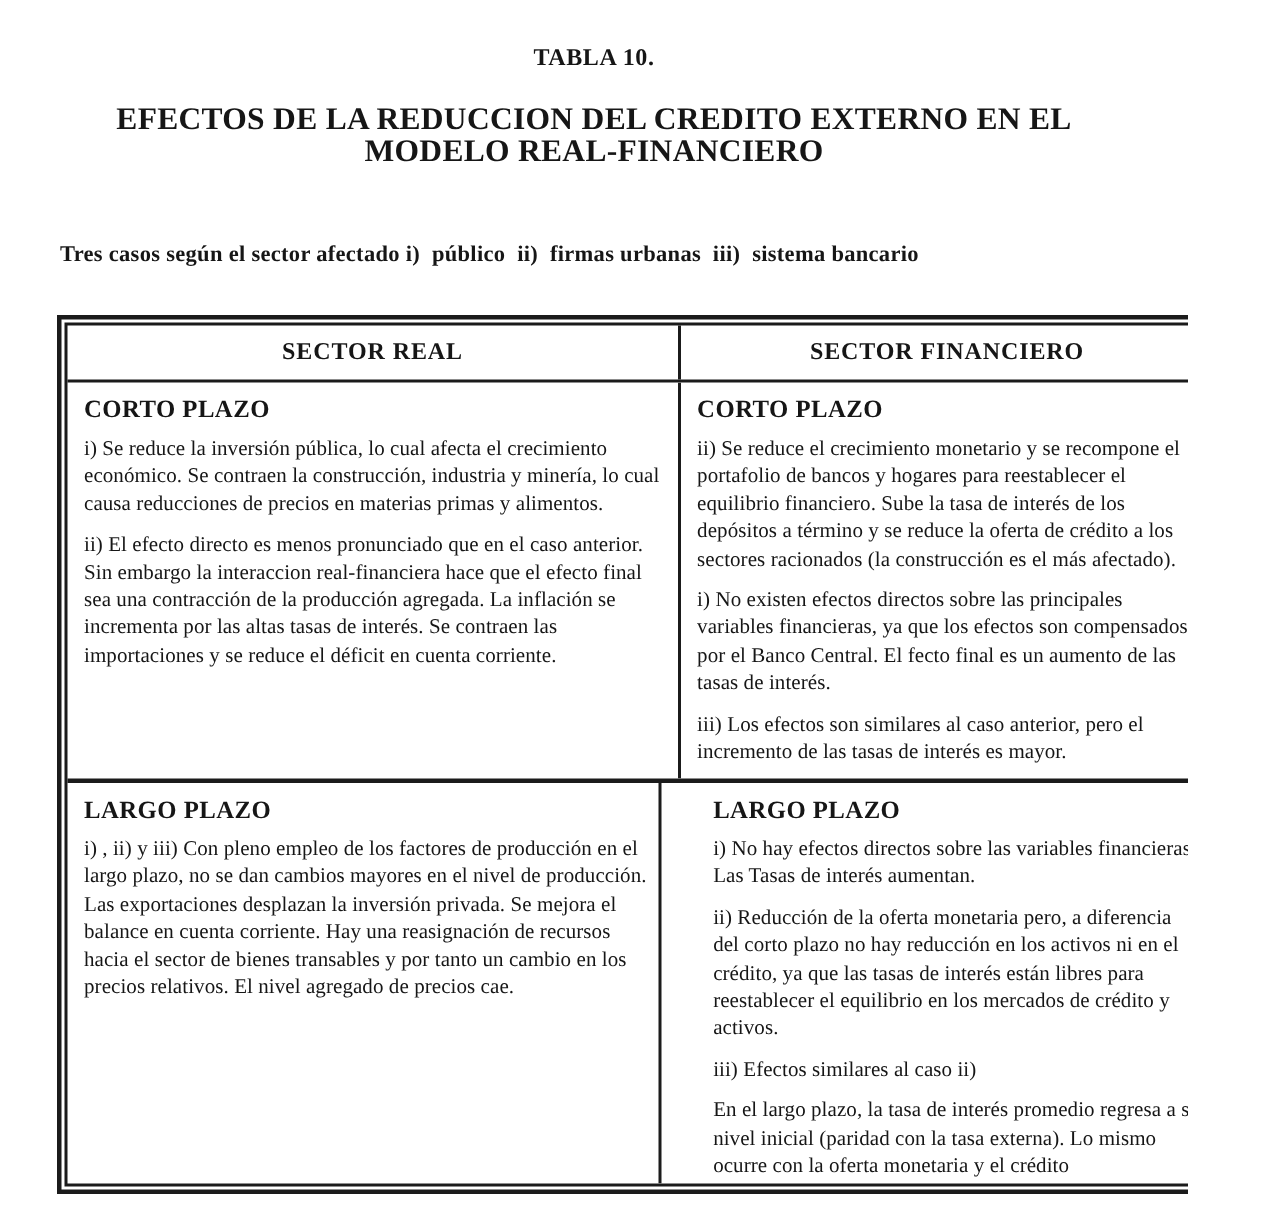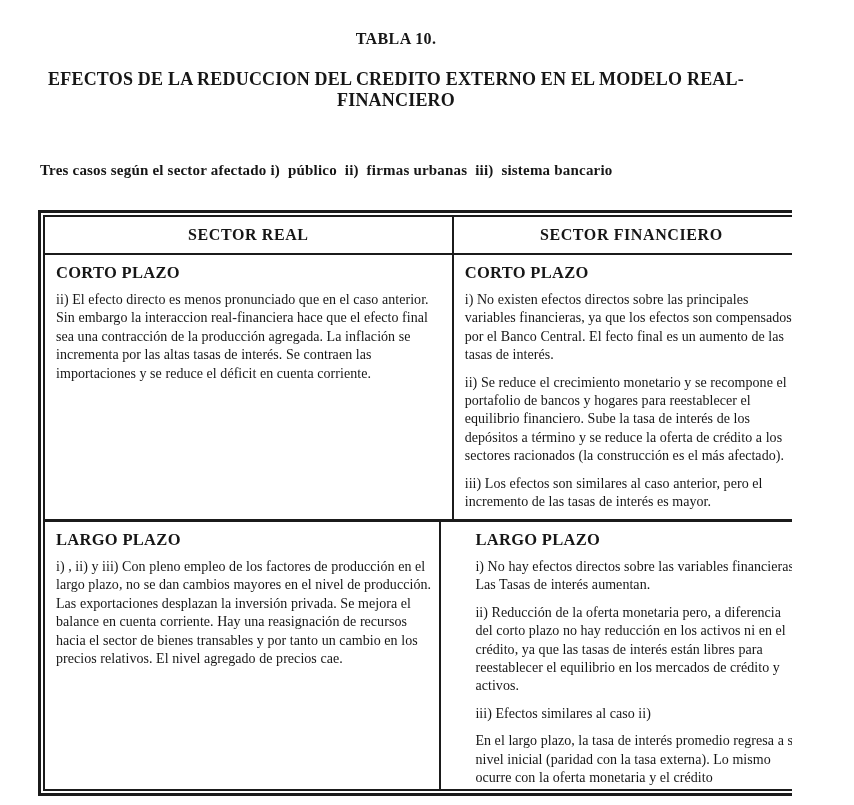--- a/index.html
+++ b/index.html
@@ -21,21 +21,21 @@
     padding-top: 30px;
   }
   .table-label {
     font-weight: bold;
     font-size: 16px;
     letter-spacing: 0.4px;
   }
   .doc-title {
     margin-top: 21px;
     font-weight: bold;
-    font-size: 18px;
+    font-size: 21px;
     line-height: 21px;
     letter-spacing: 0.2px;
     padding: 0 40px;
   }
   .doc-subtitle {
     position: absolute;
     left: 40px;
     top: 162px;
     font-weight: bold;
     font-size: 15px;
@@ -120,26 +120,27 @@
     <div class="table-inner">
 
       <div class="thead">
         <div class="th col-real">SECTOR REAL</div>
         <div class="th col-fin">SECTOR FINANCIERO</div>
       </div>
 
       <div class="trow row-corto">
         <div class="cell col-real">
           <div class="cell-heading">CORTO PLAZO</div>
+          <p>i)   Se reduce la inversión pública, lo cual afecta el crecimiento económico.  Se contraen la construcción, industria y minería, lo cual causa reducciones de precios en materias primas y alimentos.</p>
           <p>ii) El efecto directo es menos pronunciado que en el caso anterior.  Sin embargo la interaccion real-financiera hace que el efecto final sea una contracción de la producción agregada. La inflación se incrementa por las altas tasas de interés.  Se contraen las importaciones y se reduce el déficit en cuenta corriente.</p>
         </div>
         <div class="cell col-fin">
           <div class="cell-heading">CORTO PLAZO</div>
+          <p>ii)   Se reduce el crecimiento monetario y se recompone el portafolio de bancos y hogares para reestablecer el equilibrio financiero.  Sube la tasa de interés de los depósitos a término y se reduce  la oferta de crédito a los sectores racionados (la construcción es el más afectado).</p>
           <p>i)   No existen efectos directos sobre las principales variables financieras, ya que los efectos son compensados por el Banco Central.  El fecto final es un aumento de las tasas de interés.</p>
-          <p>ii)   Se reduce el crecimiento monetario y se recompone el portafolio de bancos y hogares para reestablecer el equilibrio financiero.  Sube la tasa de interés de los depósitos a término y se reduce  la oferta de crédito a los sectores racionados (la construcción es el más afectado).</p>
           <p>iii)  Los efectos son similares al caso anterior, pero el incremento de las tasas de interés es mayor.</p>
         </div>
       </div>
 
       <div class="trow row-largo">
         <div class="cell col-real">
           <div class="cell-heading">LARGO PLAZO</div>
           <p>i) , ii) y iii)  Con pleno empleo de los factores de producción en el largo plazo, no se dan cambios mayores en el nivel de producción.  Las exportaciones desplazan la inversión privada. Se mejora el balance en cuenta corriente.  Hay una reasignación de recursos hacia el sector de bienes transables y por tanto un cambio en los precios relativos.  El nivel agregado de precios cae.</p>
         </div>
         <div class="cell col-fin">

